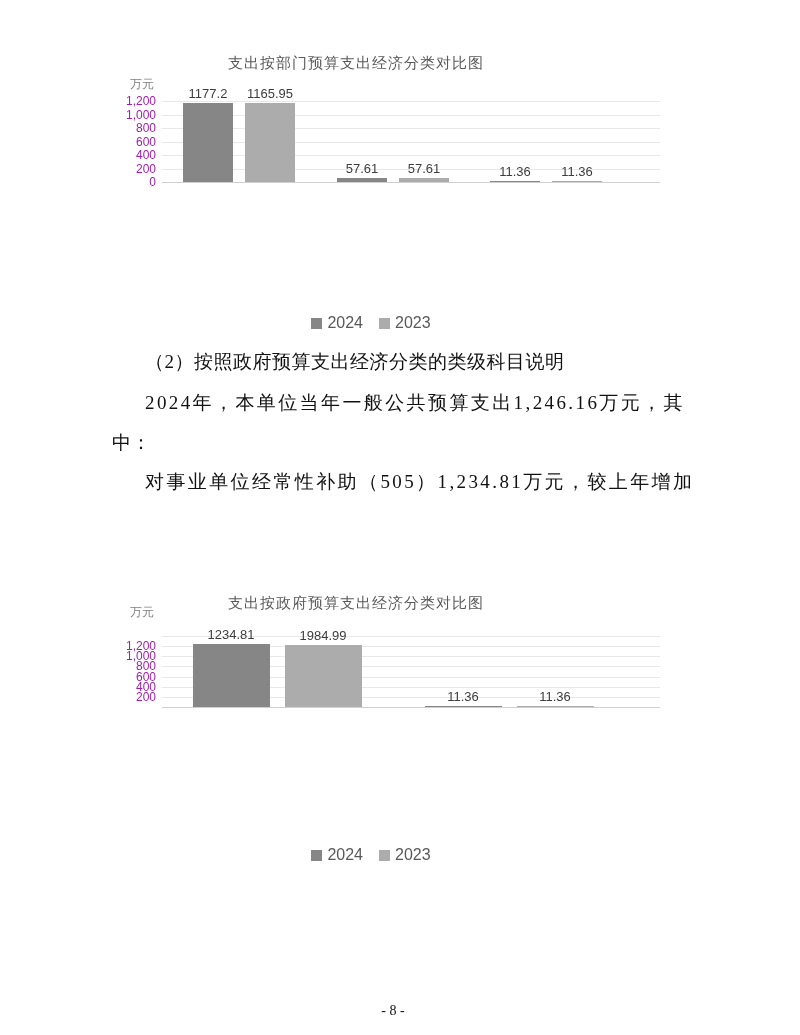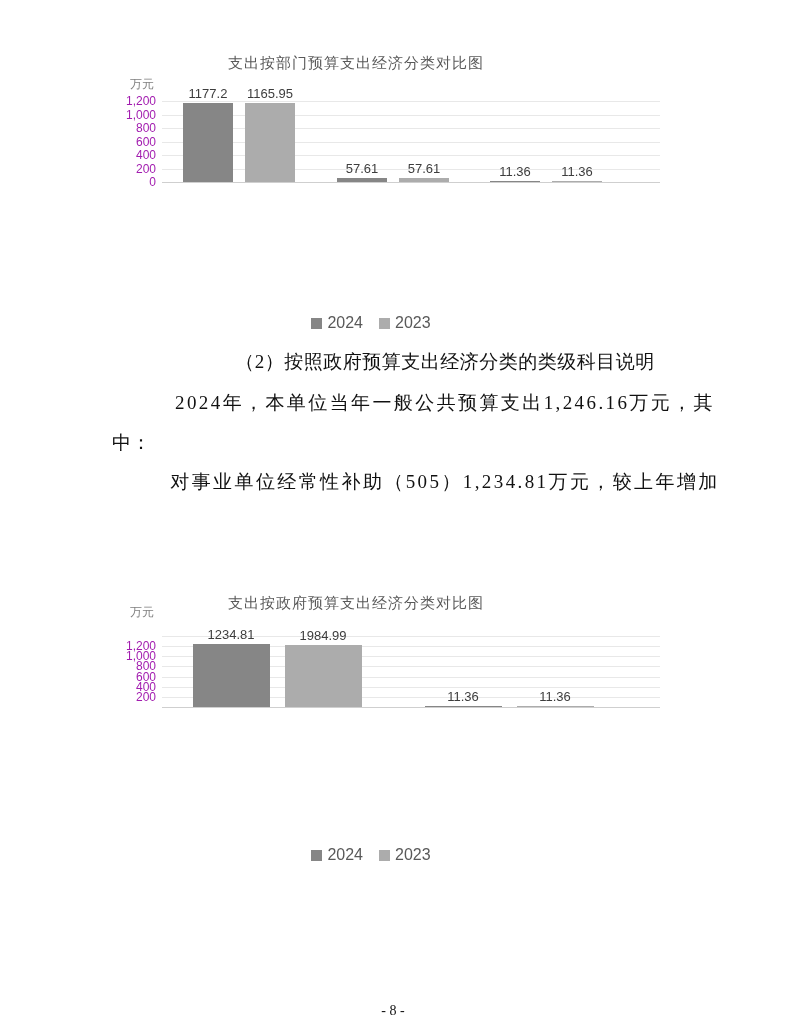--- a/index.html
+++ b/index.html
@@ -30,21 +30,21 @@
     gap:16px;font-size:16px;color:#595959;
   }
   .legend-item{display:flex;align-items:center;gap:5px;}
   .lg-sq{width:11px;height:11px;display:inline-block;}
   
   .bodyline{
     position:absolute;left:112px;width:600px;height:40px;line-height:40px;
     font-family:"Liberation Serif",serif;font-size:19px;color:#111111;
     letter-spacing:0.5px;white-space:nowrap;
   }
-  .bodyline.ind{padding-left:33px;text-align:center;}
+  .bodyline.ind{padding-left:33px;}
   .bodyline.ls2{letter-spacing:2.4px;}
   .section-heading{
     position:absolute;left:152px;top:901px;font-size:17.5px;font-weight:bold;
     color:#000000;letter-spacing:0.5px;font-family:"Liberation Sans",sans-serif;
     white-space:nowrap;
   }
   .page-footer{
     position:absolute;left:0;top:1003px;width:786px;text-align:center;
     font-family:"Liberation Serif",serif;font-size:14px;color:#111111;
   }

